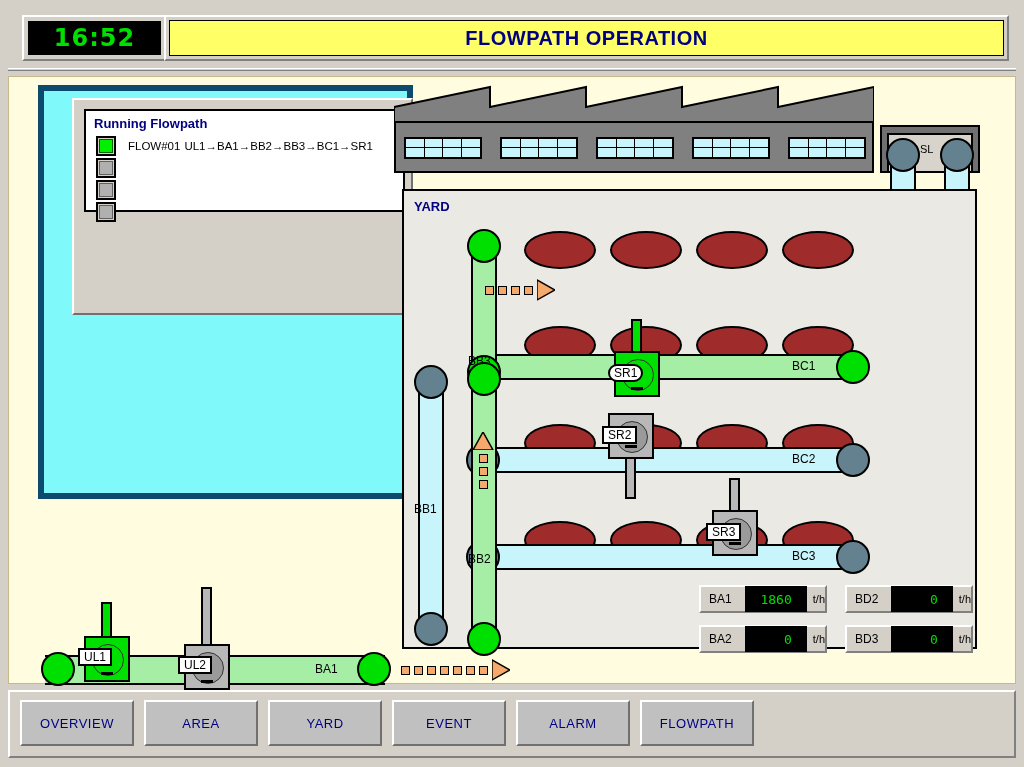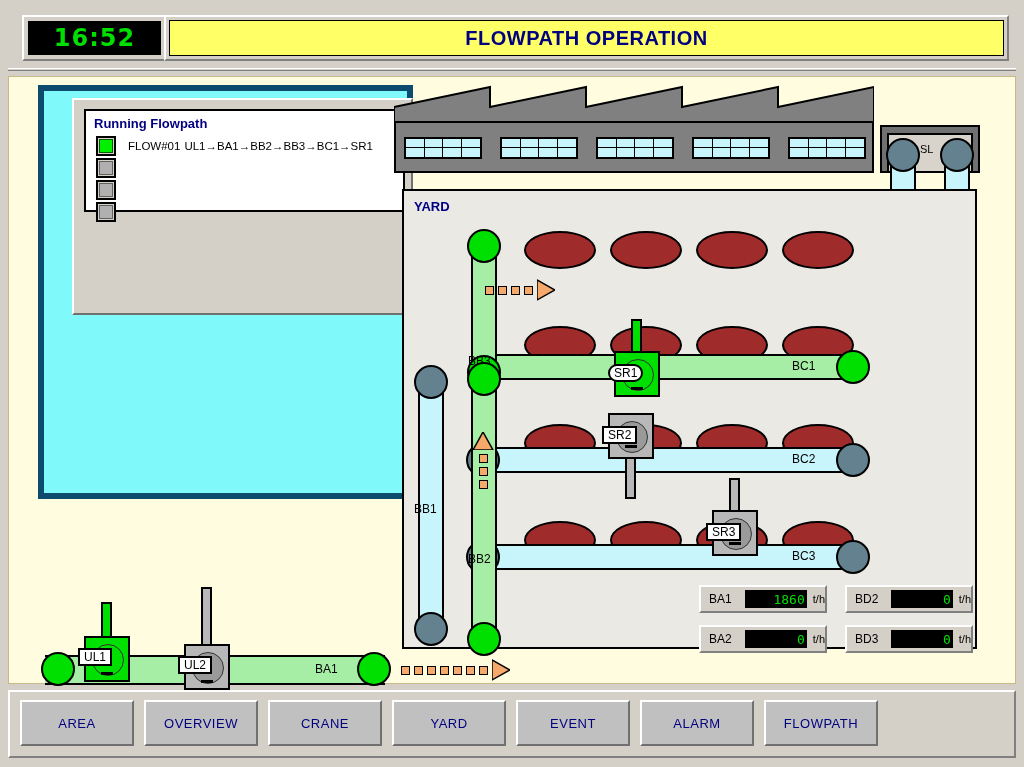--- a/index.html
+++ b/index.html
@@ -151,23 +151,23 @@
   .fsq{width:9px;height:9px;background:#f5a96a;border:1px solid #000;box-sizing:border-box;}
   .tri-r{width:18px;height:22px;}
   .tri-u{width:22px;height:18px;}
 
   
   .rate{position:absolute;height:28px;background:#d4d0c8;
     border-top:2px solid #ffffff;border-left:2px solid #ffffff;
     border-right:2px solid #808080;border-bottom:2px solid #808080;
     box-sizing:border-box;display:flex;align-items:center;}
   .rate .rl{width:40px;text-align:left;padding-left:8px;font-size:12px;color:#000;}
-  .rate .rv{width:68px;height:18px;background:#000;color:#00e000;
+  .rate .rv{width:68px;height:26px;background:#000;color:#00e000;
     font-family:"DejaVu Sans Mono", monospace;font-size:13px;
-    display:flex;align-items:center;justify-content:flex-end;padding-right:2px;box-sizing:border-box;}
+    display:flex;align-items:center;justify-content:flex-end;padding-right:15px;box-sizing:border-box;}
   .rate .ru{margin-left:6px;font-size:11px;color:#000;}
 
   
   .navbar{position:absolute;left:8px;top:690px;width:1008px;height:68px;
     background:#d4d0c8;
     border-top:2px solid #ffffff;border-left:2px solid #ffffff;
     border-right:2px solid #808080;border-bottom:2px solid #808080;
     box-sizing:border-box;}
   .navbtns{position:absolute;left:10px;top:8px;display:flex;gap:10px;}
   .navbtn{width:114px;height:46px;background:#c0c0c0;
@@ -467,23 +467,22 @@
     <div class="rate" style="left:836px;top:548px;width:128px;">
       <div class="rl">BD3</div>
       <div class="rv">0</div>
       <div class="ru">t/h</div>
     </div>
 
   </div>
 
   <div class="navbar">
     <div class="navbtns">
+      <div class="navbtn">OVERVIEW</div>
       <div class="navbtn">AREA</div>
-      <div class="navbtn">OVERVIEW</div>
-      <div class="navbtn">CRANE</div>
       <div class="navbtn">YARD</div>
       <div class="navbtn">EVENT</div>
       <div class="navbtn">ALARM</div>
       <div class="navbtn">FLOWPATH</div>
     </div>
   </div>
 
 </div>
 
 </body></html>

